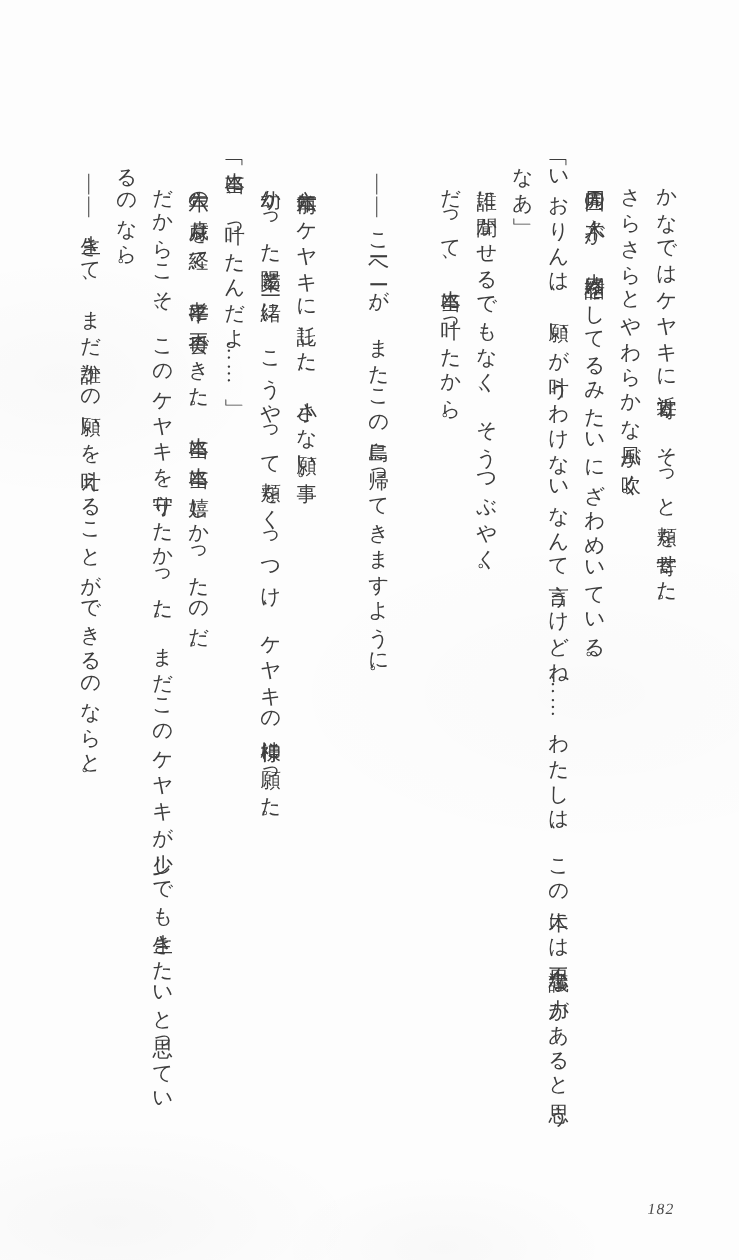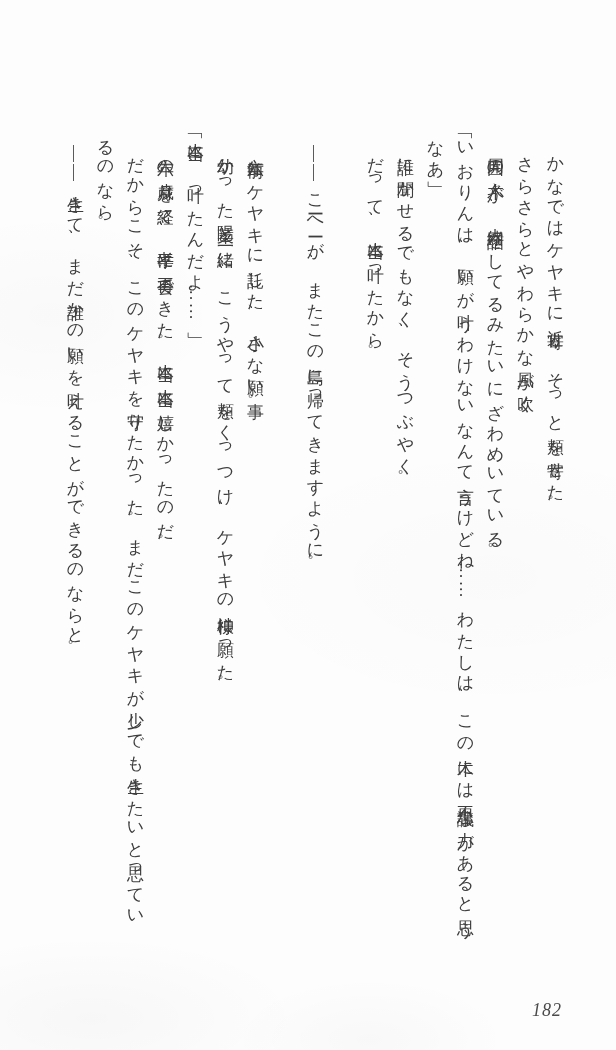--- a/index.html
+++ b/index.html
@@ -48,21 +48,21 @@
   }
   .page-text p.gap-before {
     margin-right: 30px;
   }
   .page-number {
     position: absolute;
     top: 1000px;
     right: 54px;
     font-family: "Liberation Serif", "DejaVu Serif", serif;
     font-style: italic;
-    font-size: 18px;
+    font-size: 13px;
     color: #4a4a4a;
     letter-spacing: 1px;
   }
 </style>
 </head>
 <body>
 
 <div class="scan-texture"></div>
 
 <div class="page-text" id="page-text">

